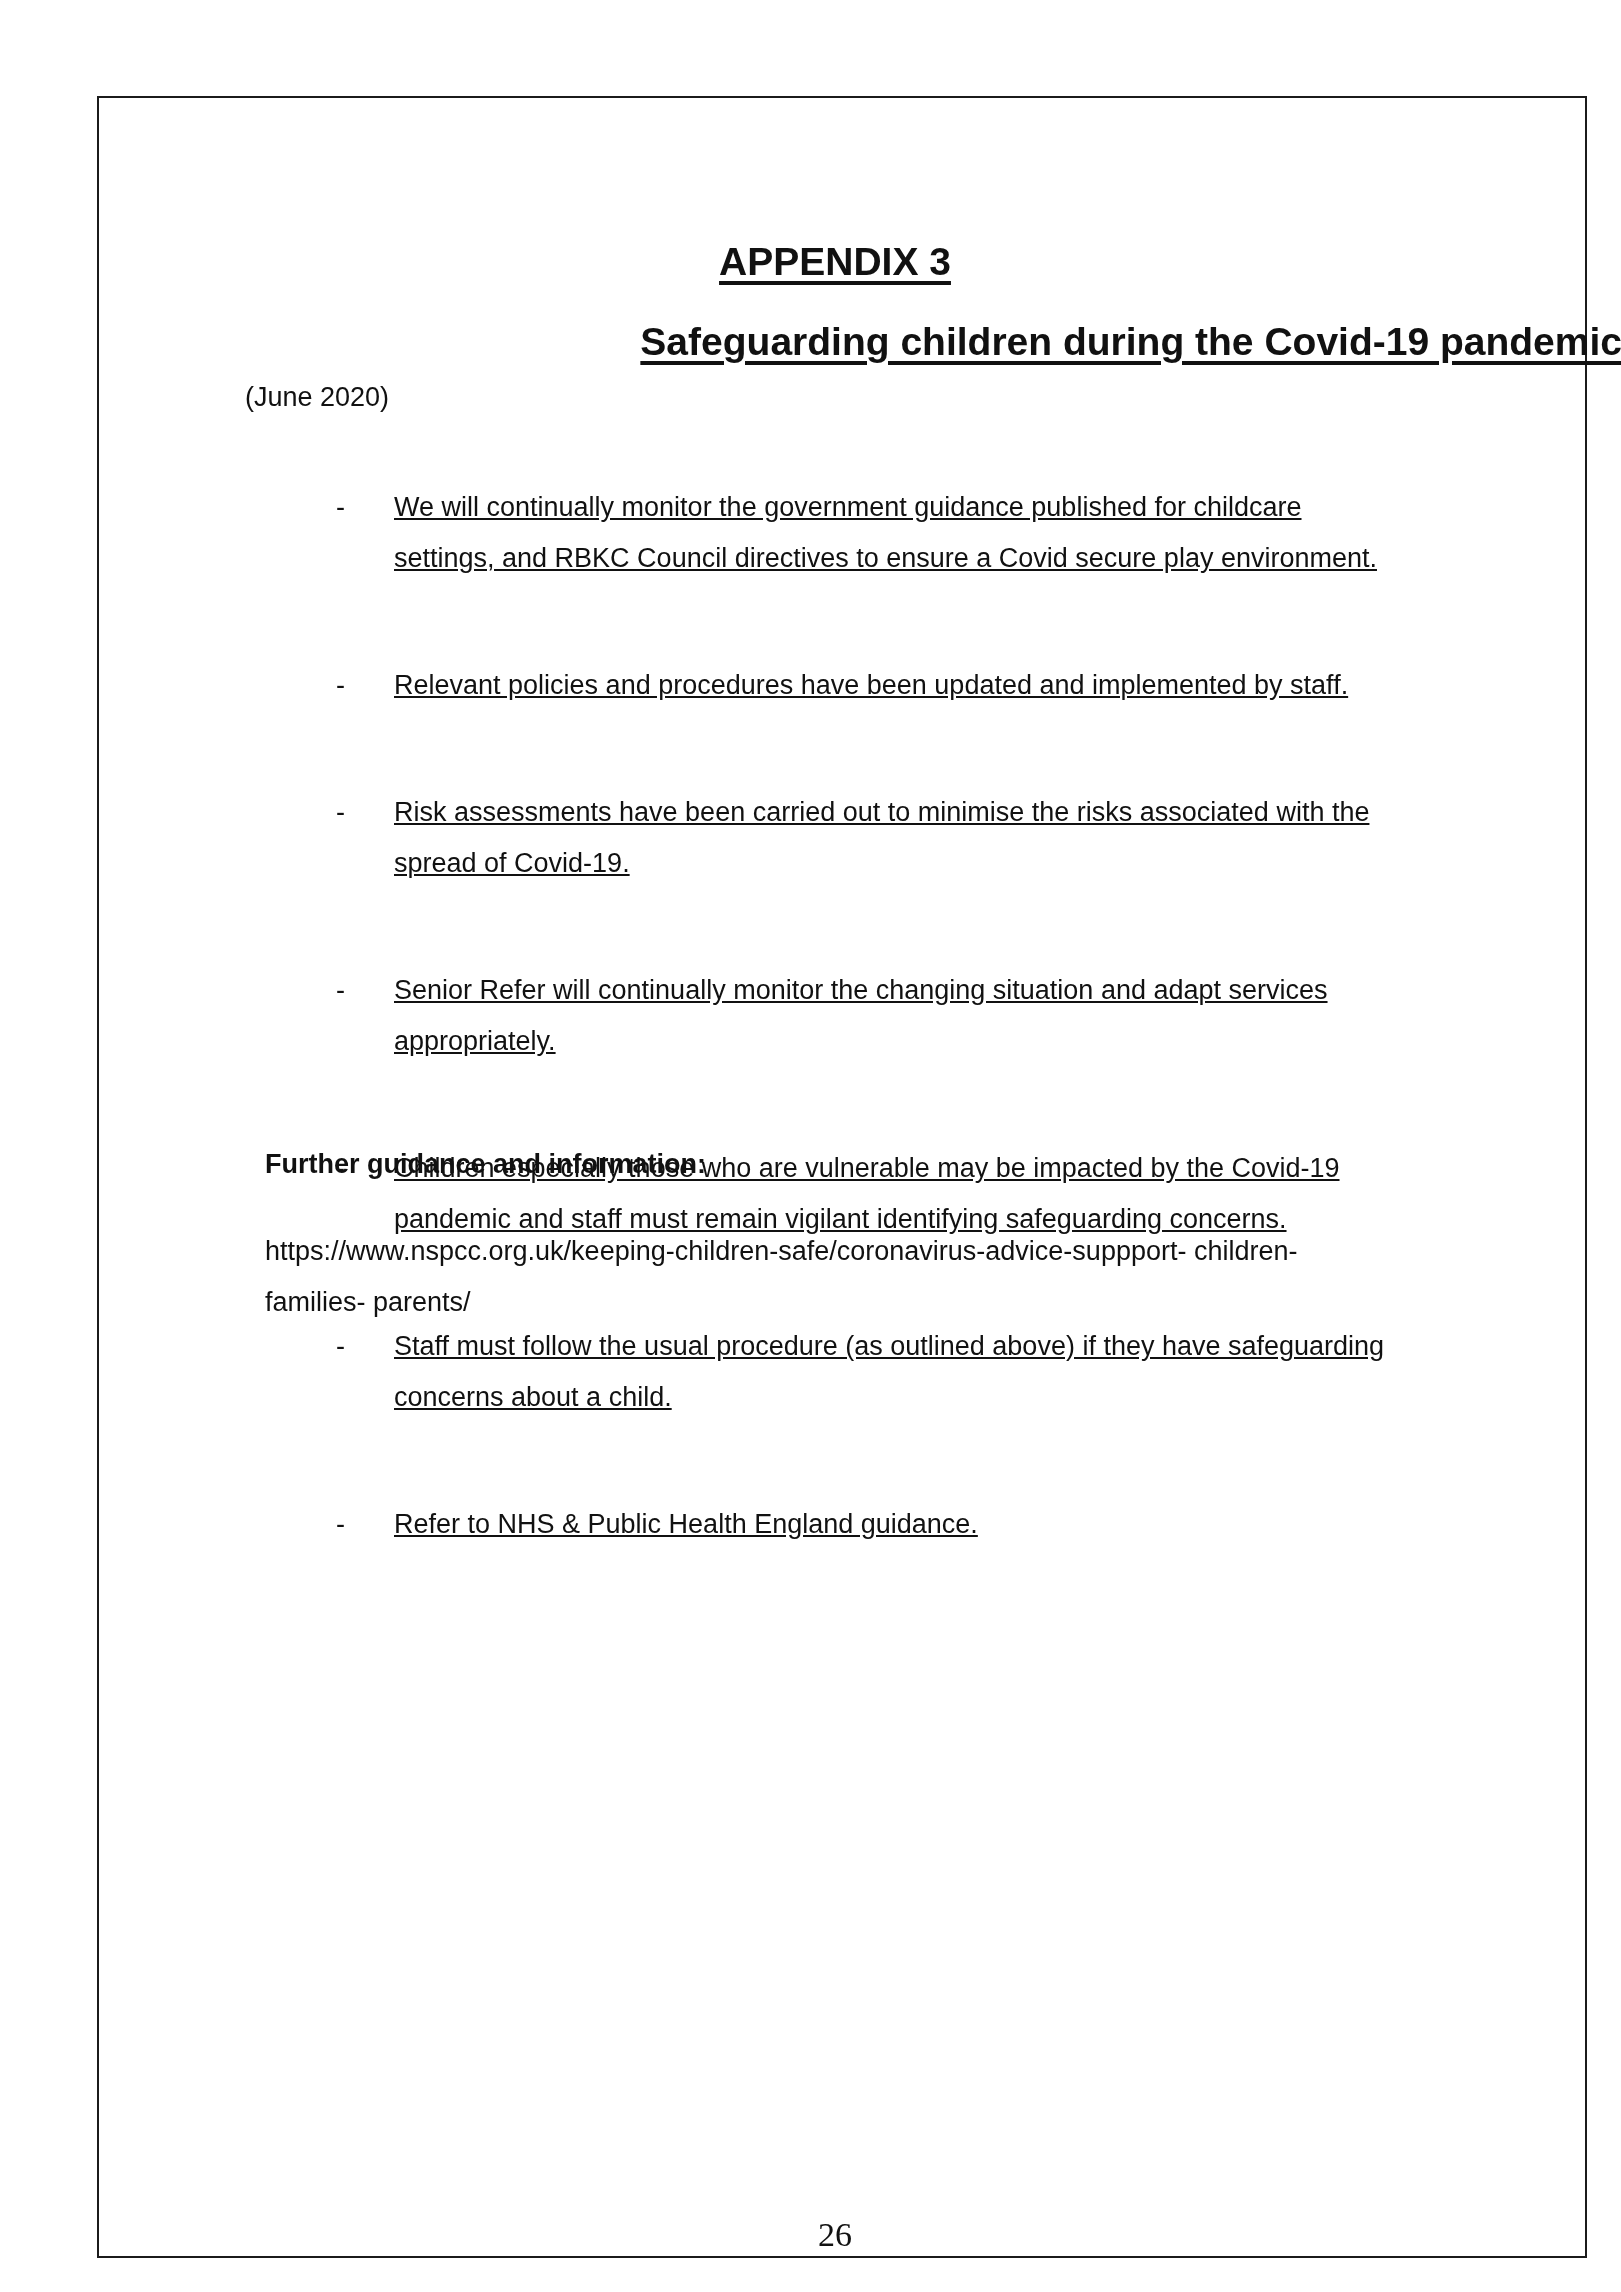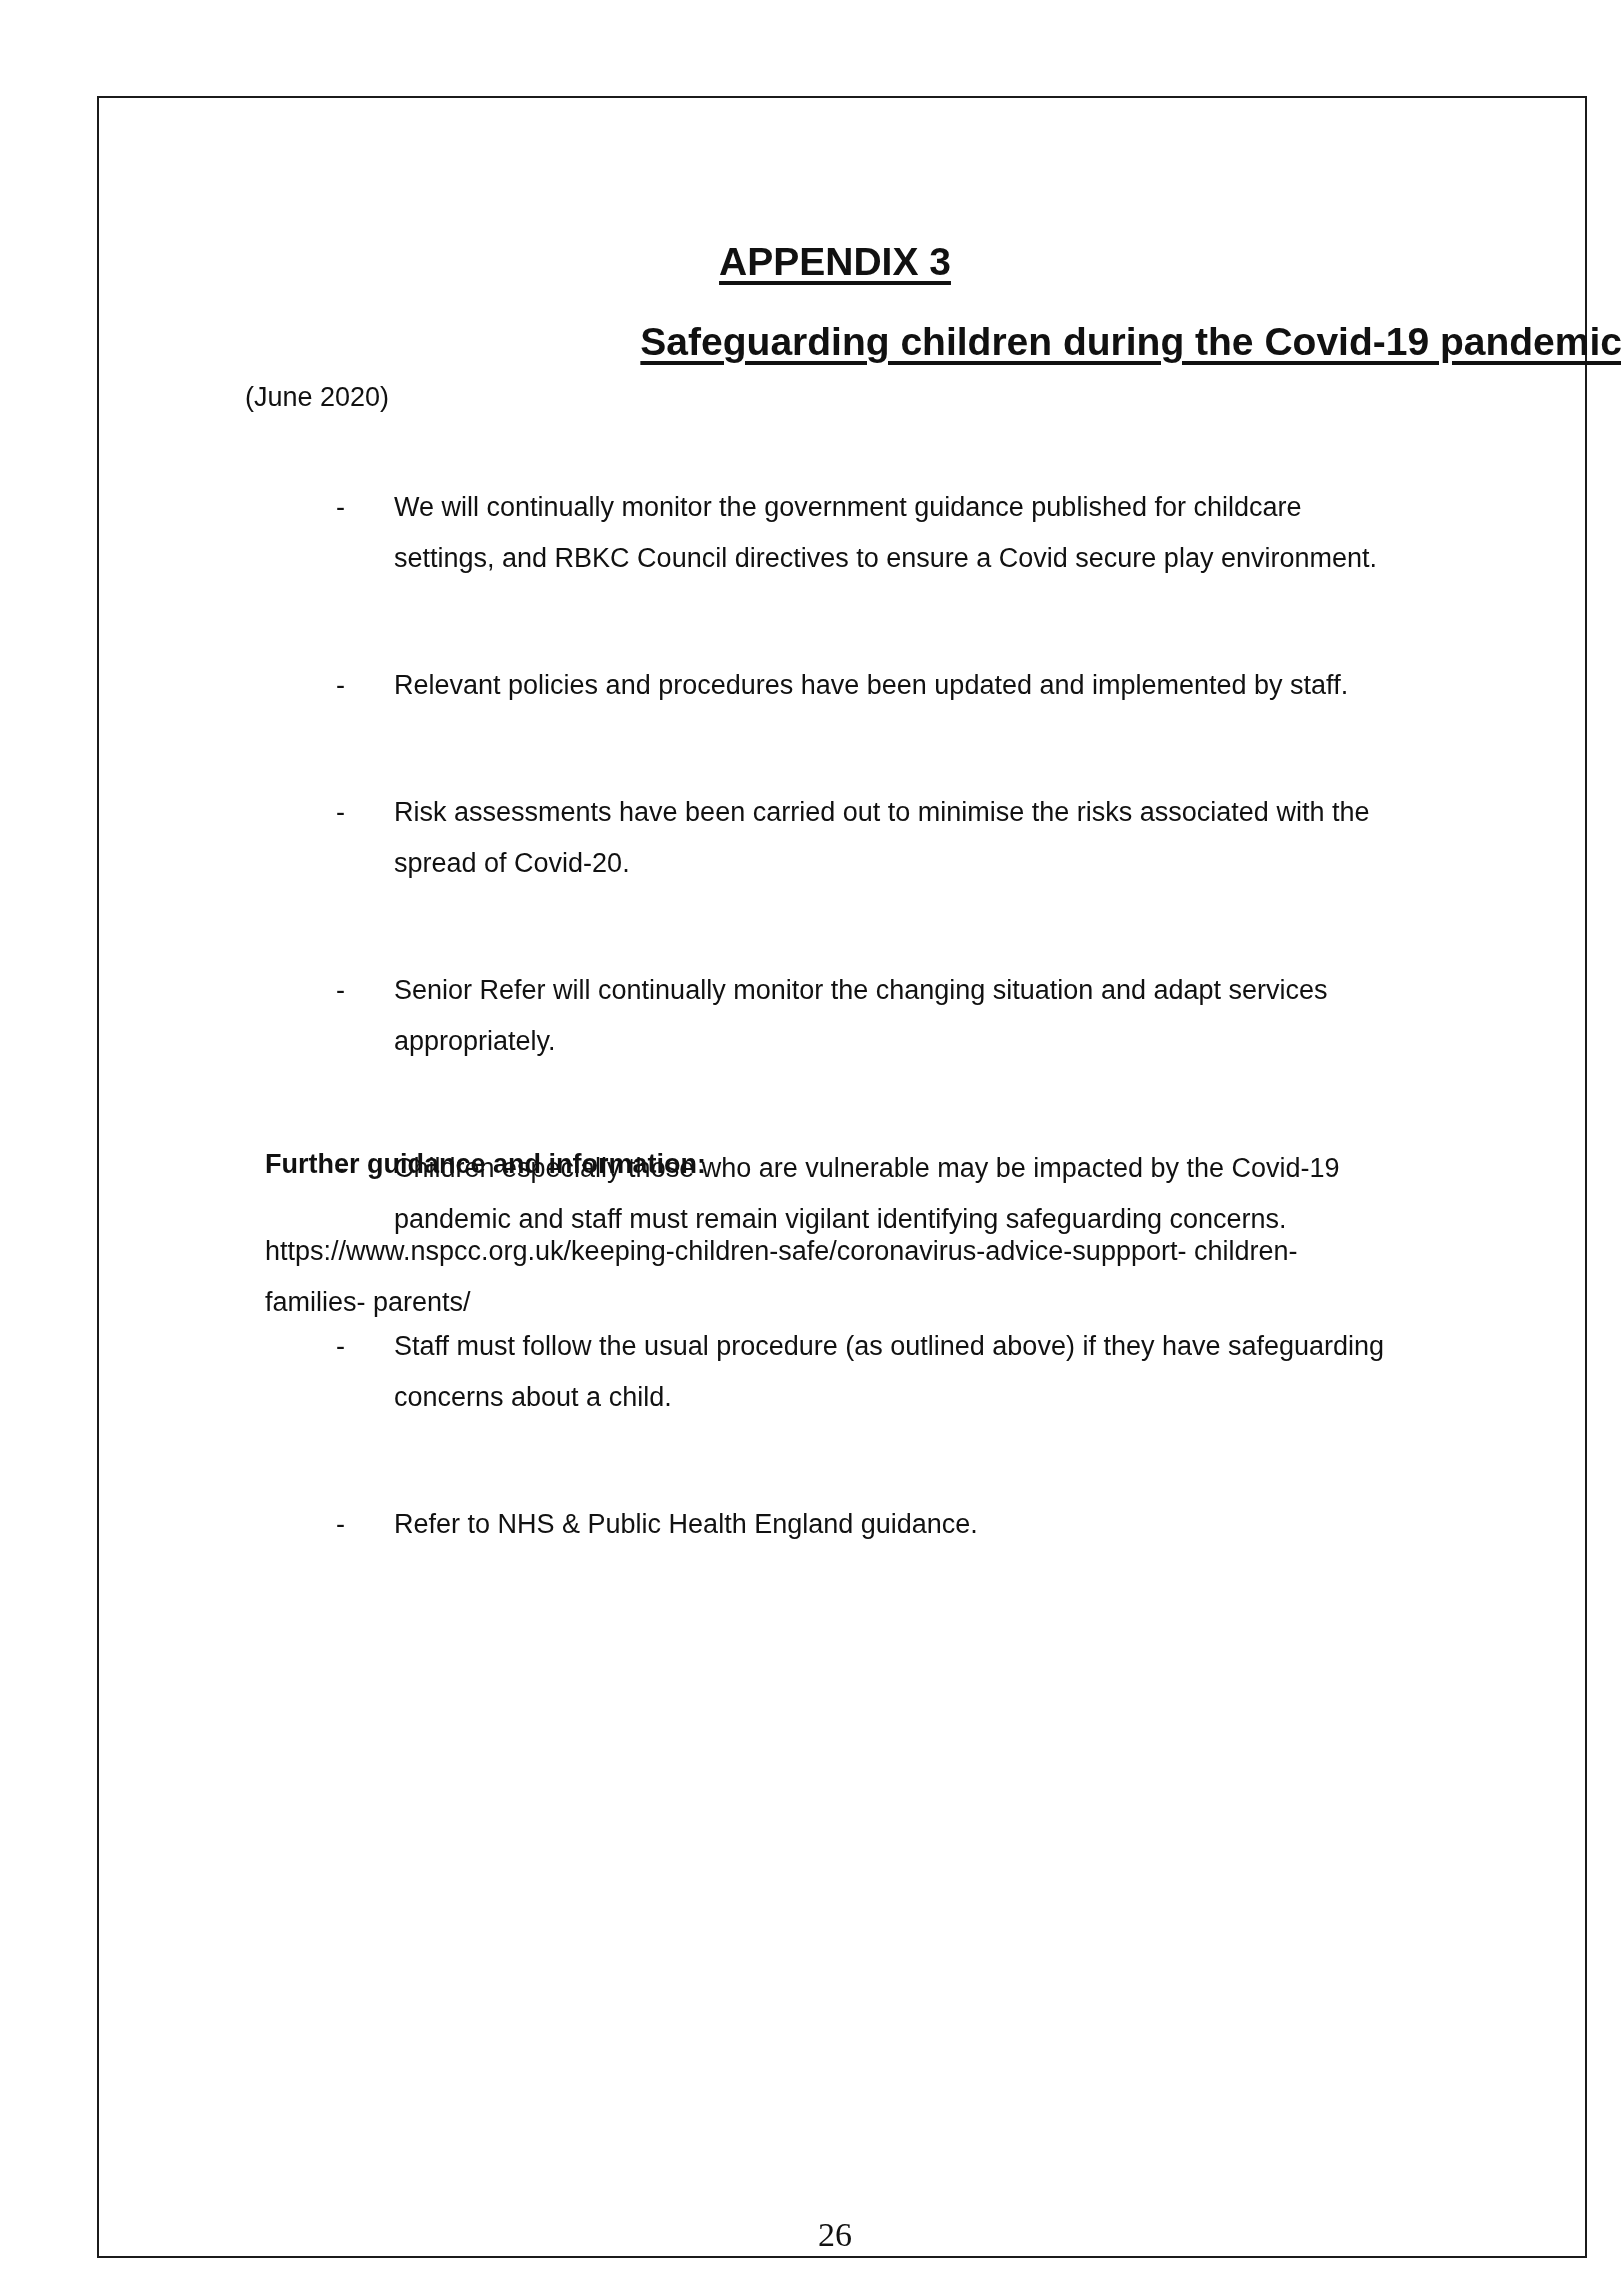--- a/index.html
+++ b/index.html
@@ -71,20 +71,21 @@
     display: flex;
     align-items: flex-start;
   }
   .bullet-dash {
     flex: 0 0 50px;
     width: 50px;
   }
   .bullet-text {
     flex: 0 0 1025px;
     width: 1025px;
+    text-decoration: underline;
   }
   .guidance-block {
     position: absolute;
     top: 1071px;
     left: 197px;
     width: 1133px;
     font-size: 27px;
     line-height: 51px;
   }
   .guidance-heading {
@@ -123,21 +124,21 @@
     <li class="bullet-item">
       <span class="bullet-dash">-</span>
       <span class="bullet-text">We will continually monitor the government guidance published for childcare settings, and RBKC Council directives to ensure a Covid secure play environment.</span>
     </li>
     <li class="bullet-item">
       <span class="bullet-dash">-</span>
       <span class="bullet-text">Relevant policies and procedures have been updated and implemented by staff.</span>
     </li>
     <li class="bullet-item">
       <span class="bullet-dash">-</span>
-      <span class="bullet-text">Risk assessments have been carried out to minimise the risks associated with the spread of Covid-20.</span>
+      <span class="bullet-text">Risk assessments have been carried out to minimise the risks associated with the spread of Covid-19.</span>
     </li>
     <li class="bullet-item">
       <span class="bullet-dash">-</span>
       <span class="bullet-text">Senior Refer will continually monitor the changing situation and adapt services appropriately.</span>
     </li>
     <li class="bullet-item">
       <span class="bullet-dash">-</span>
       <span class="bullet-text">Children especially those who are vulnerable may be impacted by the Covid-19 pandemic and staff must remain vigilant identifying safeguarding concerns.</span>
     </li>
     <li class="bullet-item">

